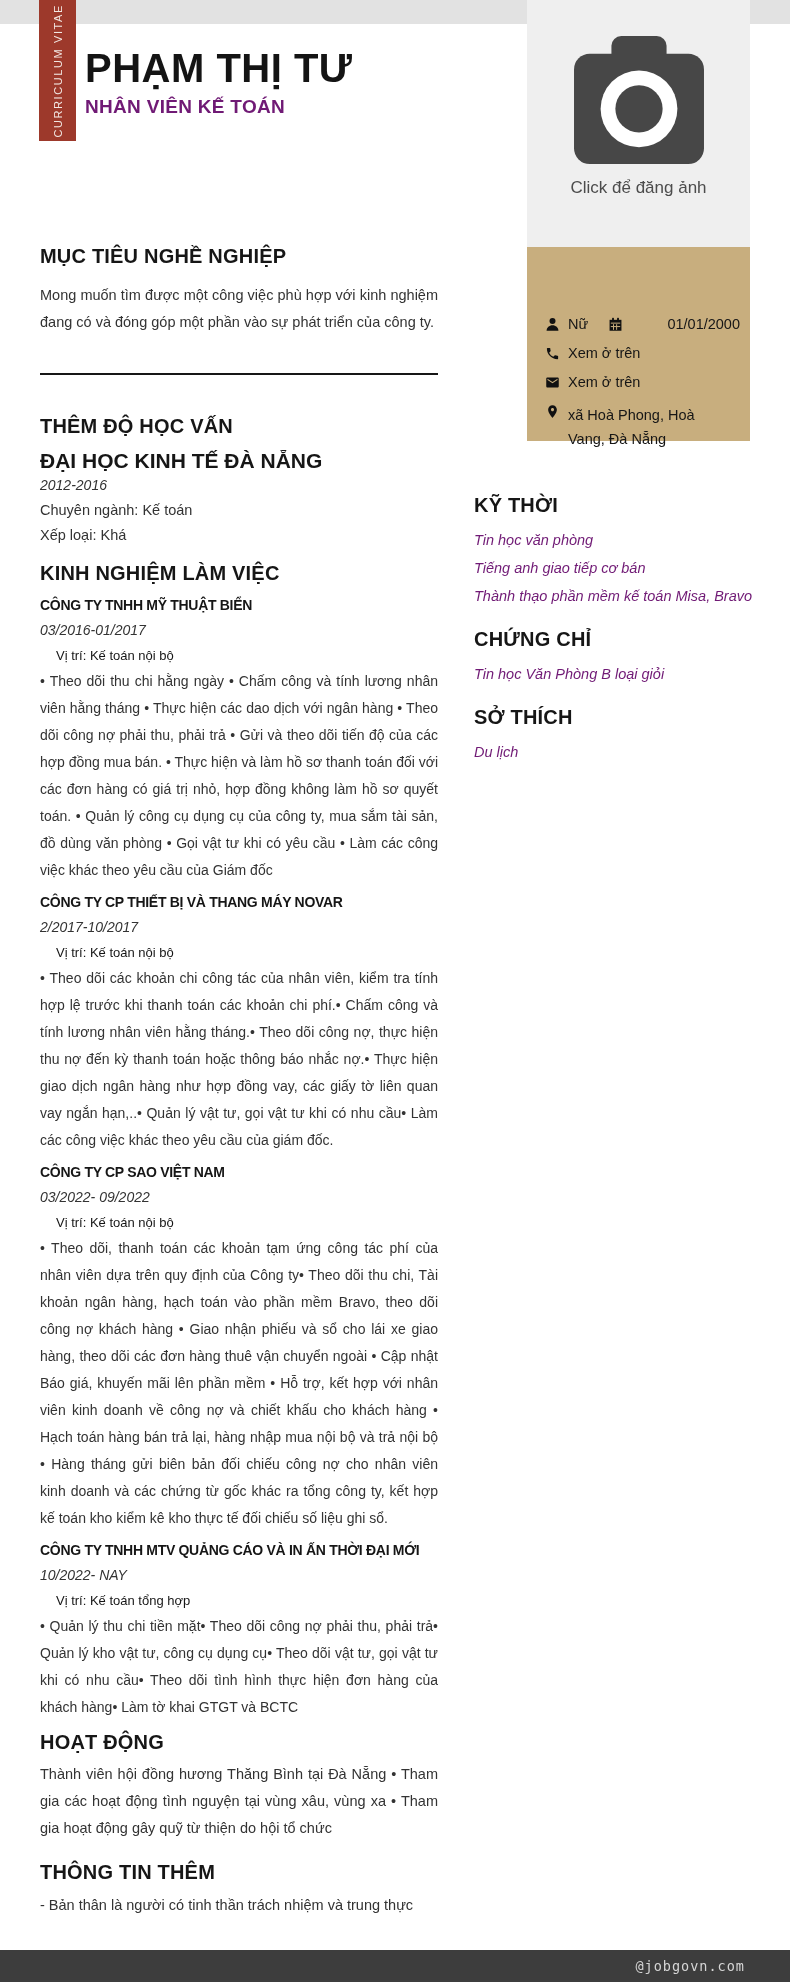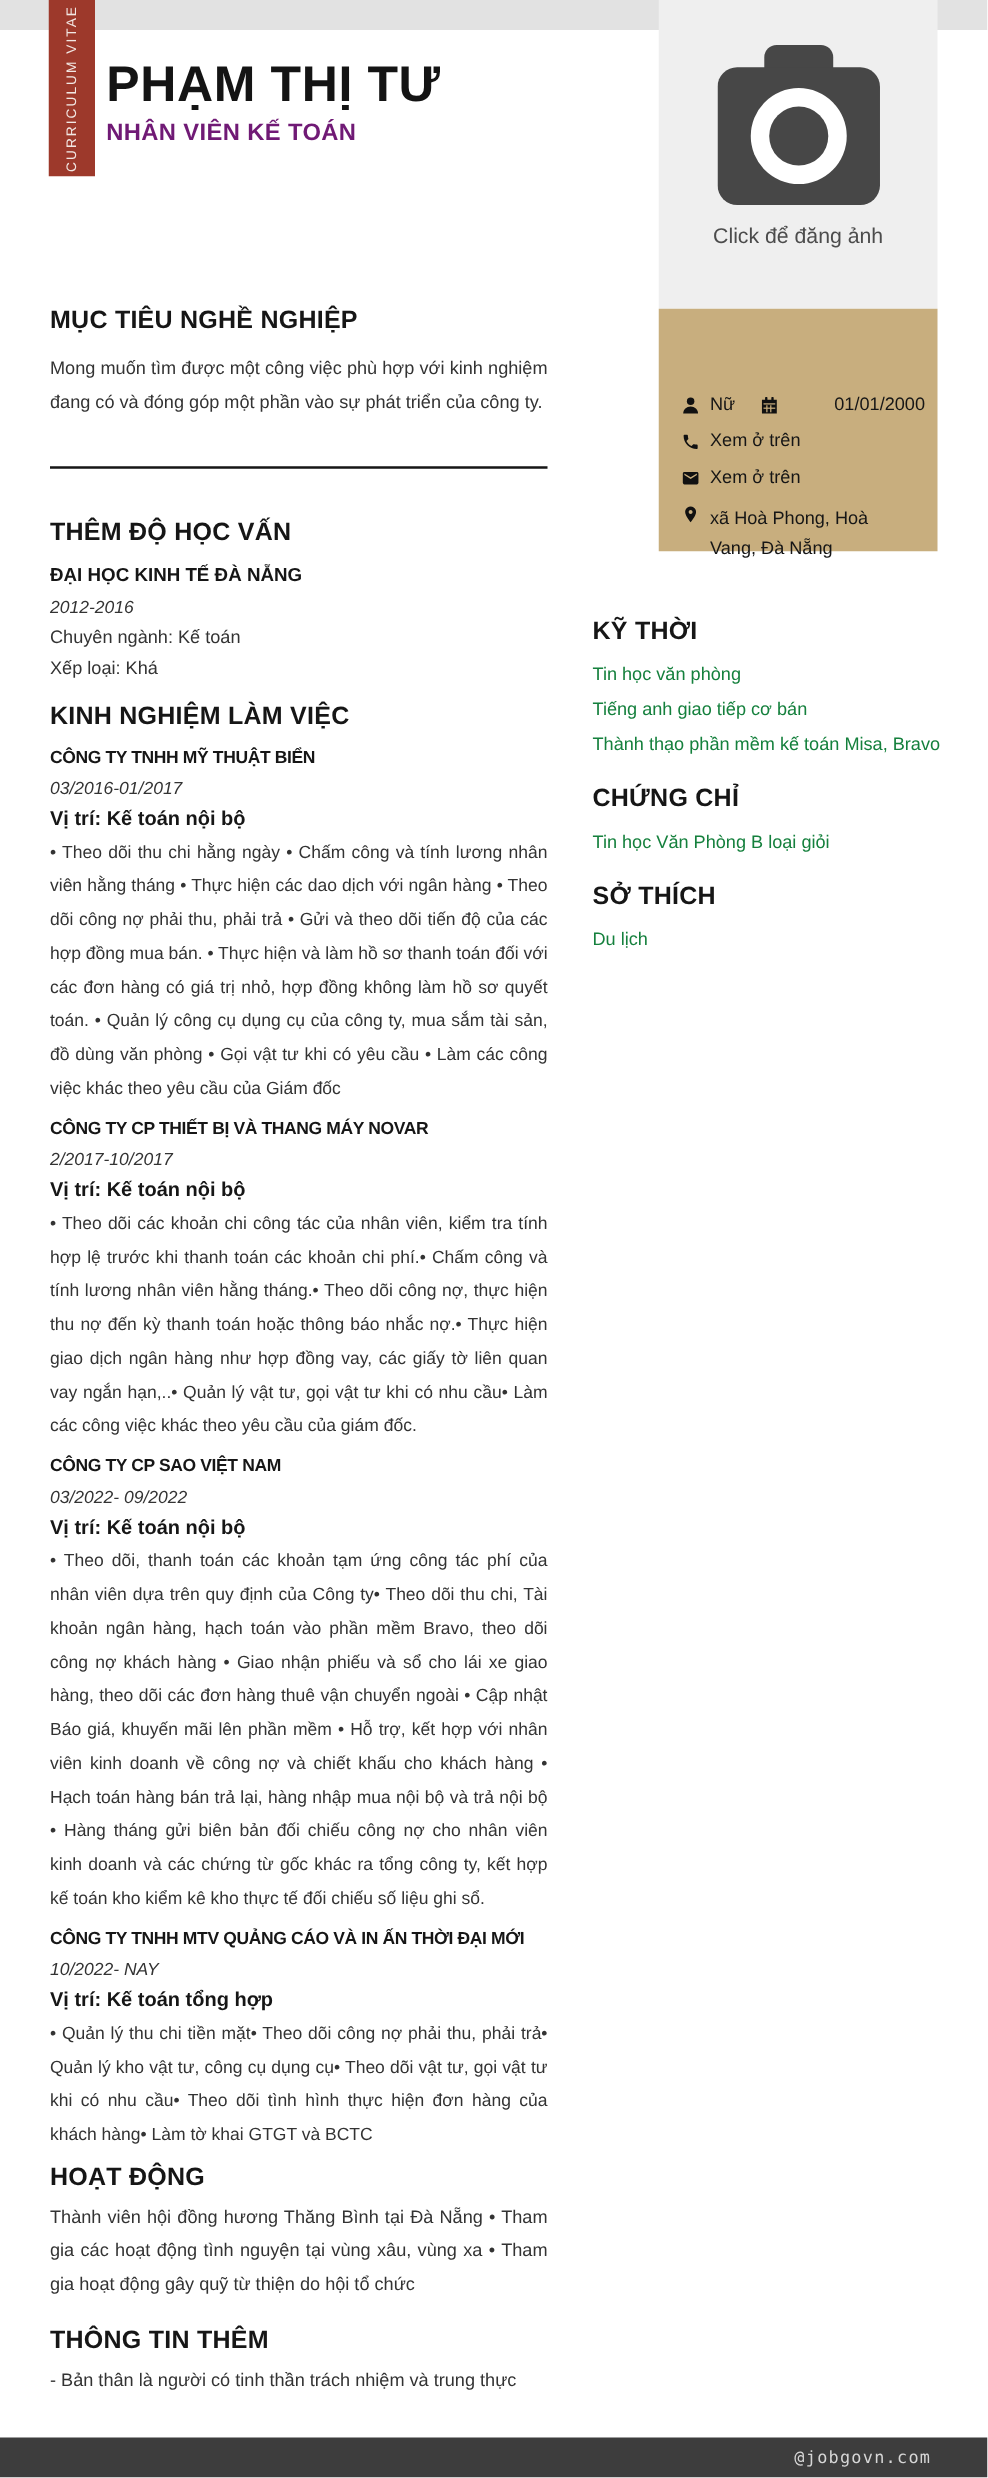--- a/index.html
+++ b/index.html
@@ -42,36 +42,36 @@
   .pair { display: flex; margin-top: 44px; }
   .pair .cell-gender { width: 88px; display: flex; }
   .pair .cell-dob { display: flex; gap: 36px; }
   .addr-text { line-height: 24px; max-width: 165px; }
 
   .left-col { position: absolute; left: 40px; top: 243px; width: 398px; }
   h2 { margin: 0; font-size: 20px; line-height: 26px; font-weight: bold; color: #161616; letter-spacing: 0.2px; white-space: nowrap; }
   .para { margin: 13px 0 0; font-size: 14.5px; line-height: 27px; text-align: justify; color: #333; }
   .divider { border: none; border-top: 2px solid #161616; margin: 37px 0 0; }
   .h2-edu { margin-top: 38px; }
-  .edu-school { margin-top: 9px; font-size: 15px; font-weight: bold; color: #161616; line-height: 25px; }
+  .edu-school { margin-top: 9px; font-size: 21px; font-weight: bold; color: #161616; line-height: 25px; }
   .edu-line { font-size: 14.5px; line-height: 25px; color: #333; }
   .italic { font-style: italic; font-size: 14px; }
   .h2-exp { margin-top: 12px; }
   .job-company { margin-top: 7px; font-size: 14px; font-weight: bold; color: #161616; line-height: 25px; letter-spacing: -0.3px; white-space: nowrap; }
   .job + .job .job-company { margin-top: 6px; }
   .job-period { font-style: italic; font-size: 14px; color: #333; line-height: 25px; }
-  .job-position { font-size: 16px; font-weight: bold; color: #161616; line-height: 25px; }
+  .job-position { font-size: 13px; font-weight: normal; color: #161616; line-height: 25px; margin-left: 16px; }
   .job-desc { margin: 0; font-size: 14px; line-height: 27px; text-align: justify; color: #333; }
   .h2-act { margin-top: 8px; }
   .act-text { margin-top: 6px; }
   .h2-add { margin-top: 17px; }
   .add-text { margin: 7px 0 0; font-size: 14.5px; line-height: 27px; color: #333; }
 
   .right-col { position: absolute; left: 474px; top: 492px; width: 285px; }
-  .r-item { font-size: 14.5px; line-height: 28px; color: #15803d; white-space: nowrap; }
+  .r-item { font-size: 14.5px; line-height: 28px; color: #701a75; white-space: nowrap; font-style: italic; }
   .r-first { margin-top: 8px; }
   .h2-r { margin-top: 16px; }
 
   .footer {
     position: absolute; left: 0; bottom: 0; width: 790px; height: 32px;
     background: #3d3d3d; display: flex; align-items: center; justify-content: flex-end;
     padding-right: 45px;
   }
   .footer span { color: #d6d6d6; font-family: "DejaVu Sans Mono", monospace; font-size: 13.5px; letter-spacing: 1px; }
 </style>

